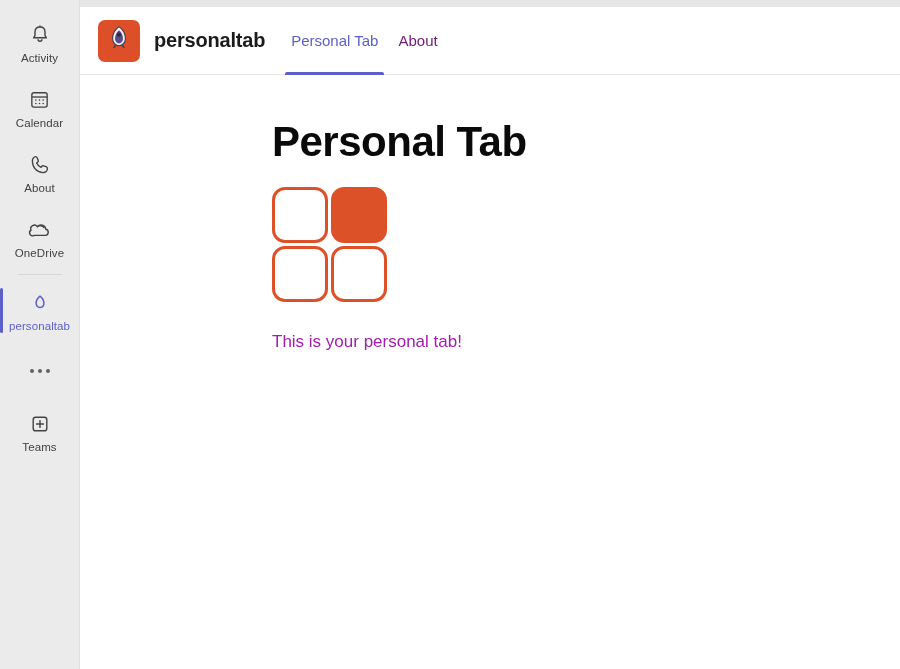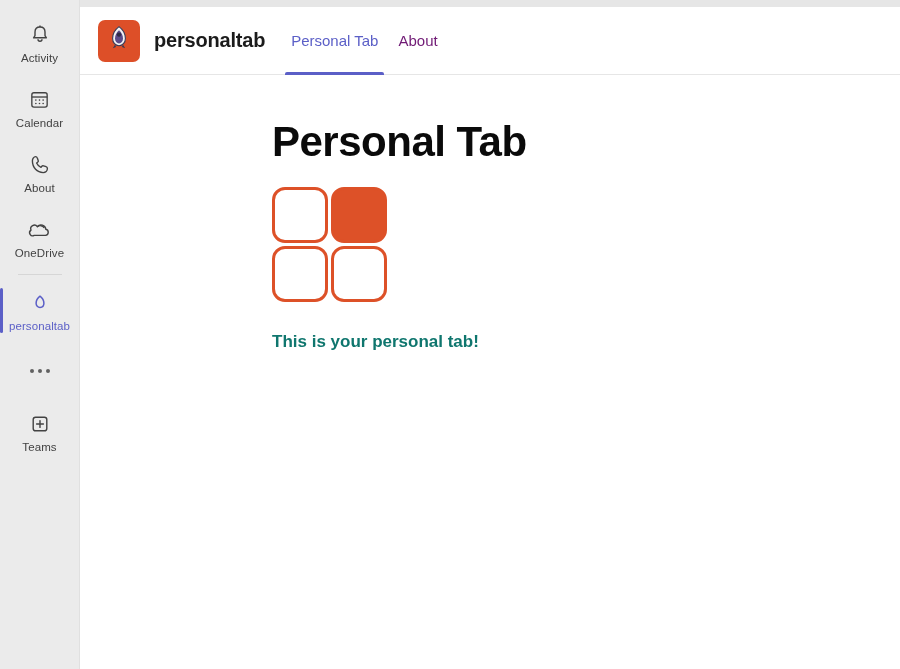--- a/index.html
+++ b/index.html
@@ -202,23 +202,22 @@
     border: 3px solid #dd5128;
     background: transparent;
   }
   .grid-cell.filled {
     background: #dd5128;
     border-color: #dd5128;
   }
 
   .content-text {
     font-size: 17px;
-    color: #0f766e;
+    color: #a21caf;
     line-height: 22px;
-    font-weight: bold;
   }
 </style>
 </head>
 <body>
 
 <div id="app">
 
   <div class="sidebar">
 
     <div class="rail-item">

